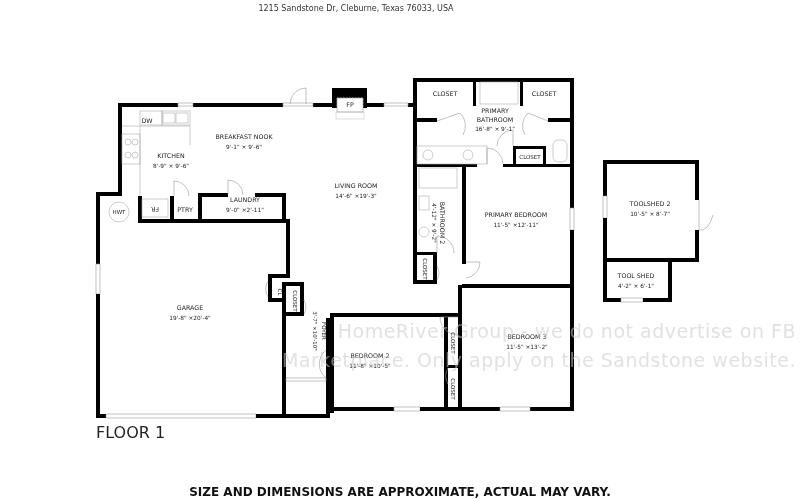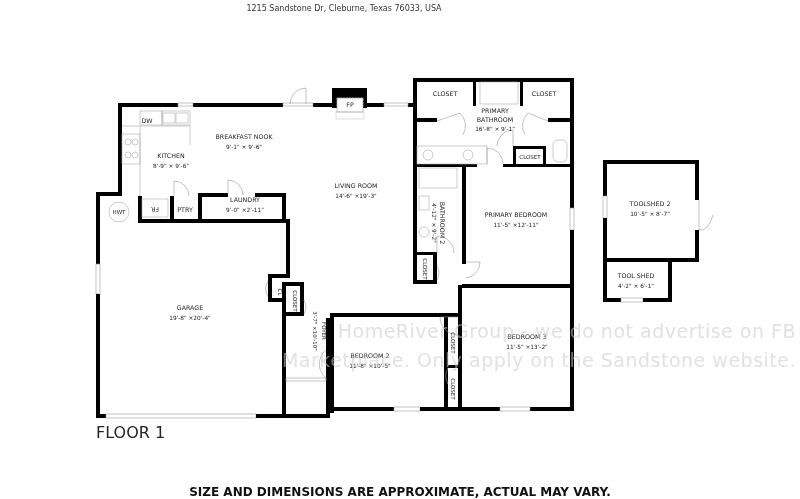--- a/index.html
+++ b/index.html
@@ -1,17 +1,17 @@
 <!DOCTYPE html>
 <html><head>
 <meta charset="utf-8">
 <style>
   html, body { margin: 0; padding: 0; background: #ffffff; }
   body { width: 800px; height: 499px; position: relative; overflow: hidden; font-family: "DejaVu Sans", sans-serif; }
-  .address { position: absolute; top: 4px; left: 0; width: 688px; text-align: center; font-size: 8px; color: #333; }
+  .address { position: absolute; top: 4px; left: 0; width: 688px; text-align: center; font-size: 8px; color: #333; padding-left: 12px; }
   .floor-label { position: absolute; left: 96px; top: 423px; font-size: 16px; color: #222; }
   .disclaimer { position: absolute; top: 485px; left: 0; width: 800px; text-align: center; font-size: 12px; font-weight: bold; color: #111; }
   svg { position: absolute; left: 0; top: 0; }
   .wall { fill: #000; }
   .win { fill: #fff; stroke: #999; stroke-width: 0.6; }
   .fix { fill: none; stroke: #aaa; stroke-width: 0.6; }
   .door { fill: none; stroke: #999; stroke-width: 0.6; }
   .lbl { font-family: "DejaVu Sans", sans-serif; font-size: 6.3px; fill: #222; text-anchor: middle; }
   .dim { font-family: "DejaVu Sans", sans-serif; font-size: 5.8px; fill: #222; text-anchor: middle; }
   .watermark { position: absolute; left: 0; width: 796px; text-align: right; font-size: 19px; color: rgba(200,200,200,0.55); letter-spacing: 0.5px; pointer-events: none; font-family: "DejaVu Sans", sans-serif; }

